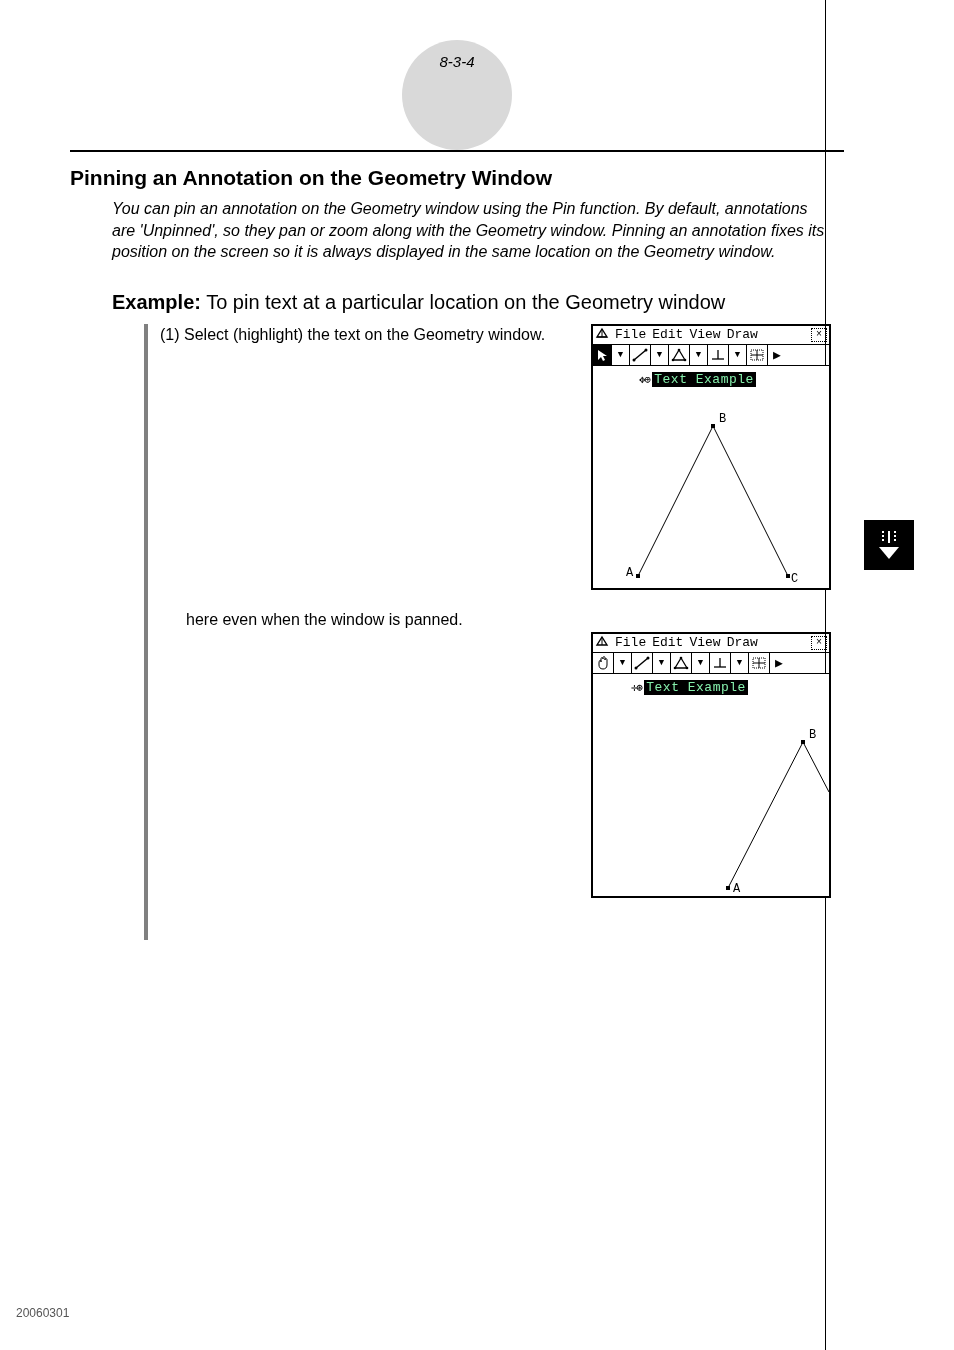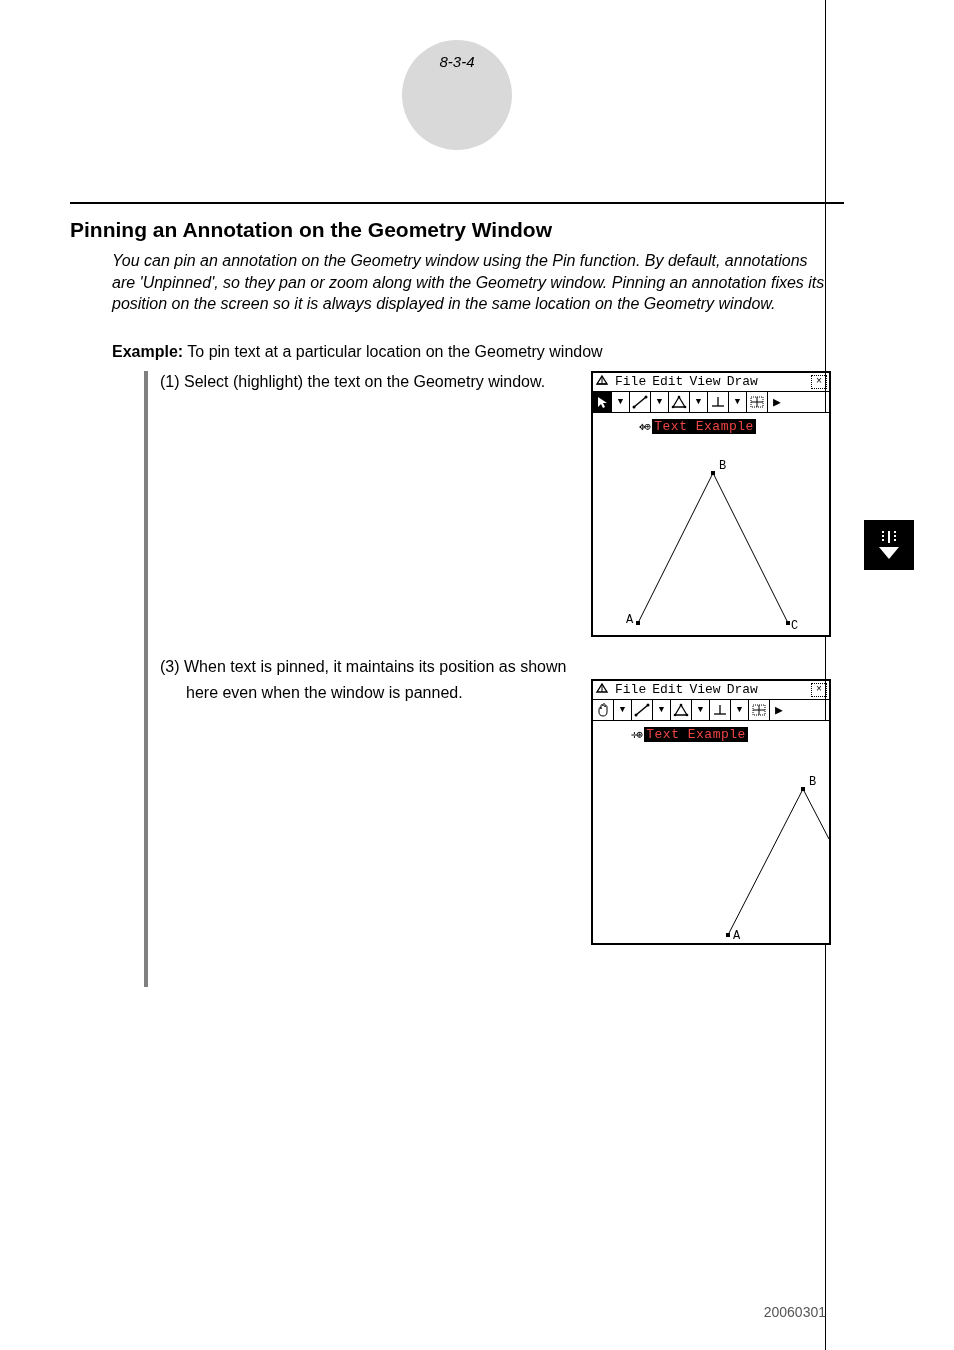--- a/index.html
+++ b/index.html
@@ -54,38 +54,38 @@
   }
   .header-text {
     position: relative;
     z-index: 1;
     font-style: italic;
     font-size: 15px;
     line-height: 1.3;
     padding-top: 22px;
   }
   .content {
-    margin-top: 92px;
+    margin-top: 40px;
     border-top: 2px solid #000;
     padding-top: 10px;
     padding-right: 15px;
   }
   h2 {
     font-size: 21px;
     font-weight: bold;
     margin: 4px 0 8px 0;
   }
   .intro {
     font-size: 16px;
     line-height: 1.35;
     margin: 0 0 28px 42px;
     font-style: italic;
   }
   .example-line {
-    font-size: 16px;
+    font-size: 20px;
     margin: 0 0 10px 42px;
   }
   .example-line b { font-weight: bold; }
   .steps-block {
     margin-left: 42px;
     display: flex;
     gap: 24px;
     padding-left: 32px;
   }
   .steps-left {
@@ -152,40 +152,40 @@
     display: flex;
     align-items: center;
     gap: 2px;
   }
   .text-anno .pin {
     font-size: 11px;
     letter-spacing: -1px;
   }
   .text-anno .sel {
     background: #000;
-    color: #ef4444;
+    color: #86efac;
     padding: 0 2px;
     font-size: 13px;
     letter-spacing: 0.5px;
   }
   .canvas svg {
     position: absolute;
     inset: 0;
   }
   .pt-label {
     position: absolute;
     font-size: 12px;
   }
   .footer {
     position: absolute;
     bottom: 30px;
     left: 16px;
     right: 88px;
-    text-align: right;
-    font-size: 14px;
+    text-align: left;
+    font-size: 12px;
     color: #555;
   }
 </style>
 </head>
 <body>
 
 <div class="page">
   <div class="right-rule"></div>
 
   <div class="side-badge">
@@ -210,21 +210,20 @@
 
     <p class="example-line">
       <b>Example:</b>
       <span>To pin text at a particular location on the Geometry window</span>
     </p>
 
     <div class="steps-block">
       <div class="steps-left">
         <div class="step">(1) Select (highlight) the text on the Geometry window.</div>
         <div style="height:260px"></div>
-        <div class="step">(3) When text is pinned, it maintains its position as shown</div>
         <div class="step step-indent">here even when the window is panned.</div>
         <div style="height:225px"></div>
       </div>
 
       <div class="screens">
 
         <div class="screen">
           <div class="menubar">
             <span>
               <svg width="14" height="12" viewBox="0 0 14 12">

